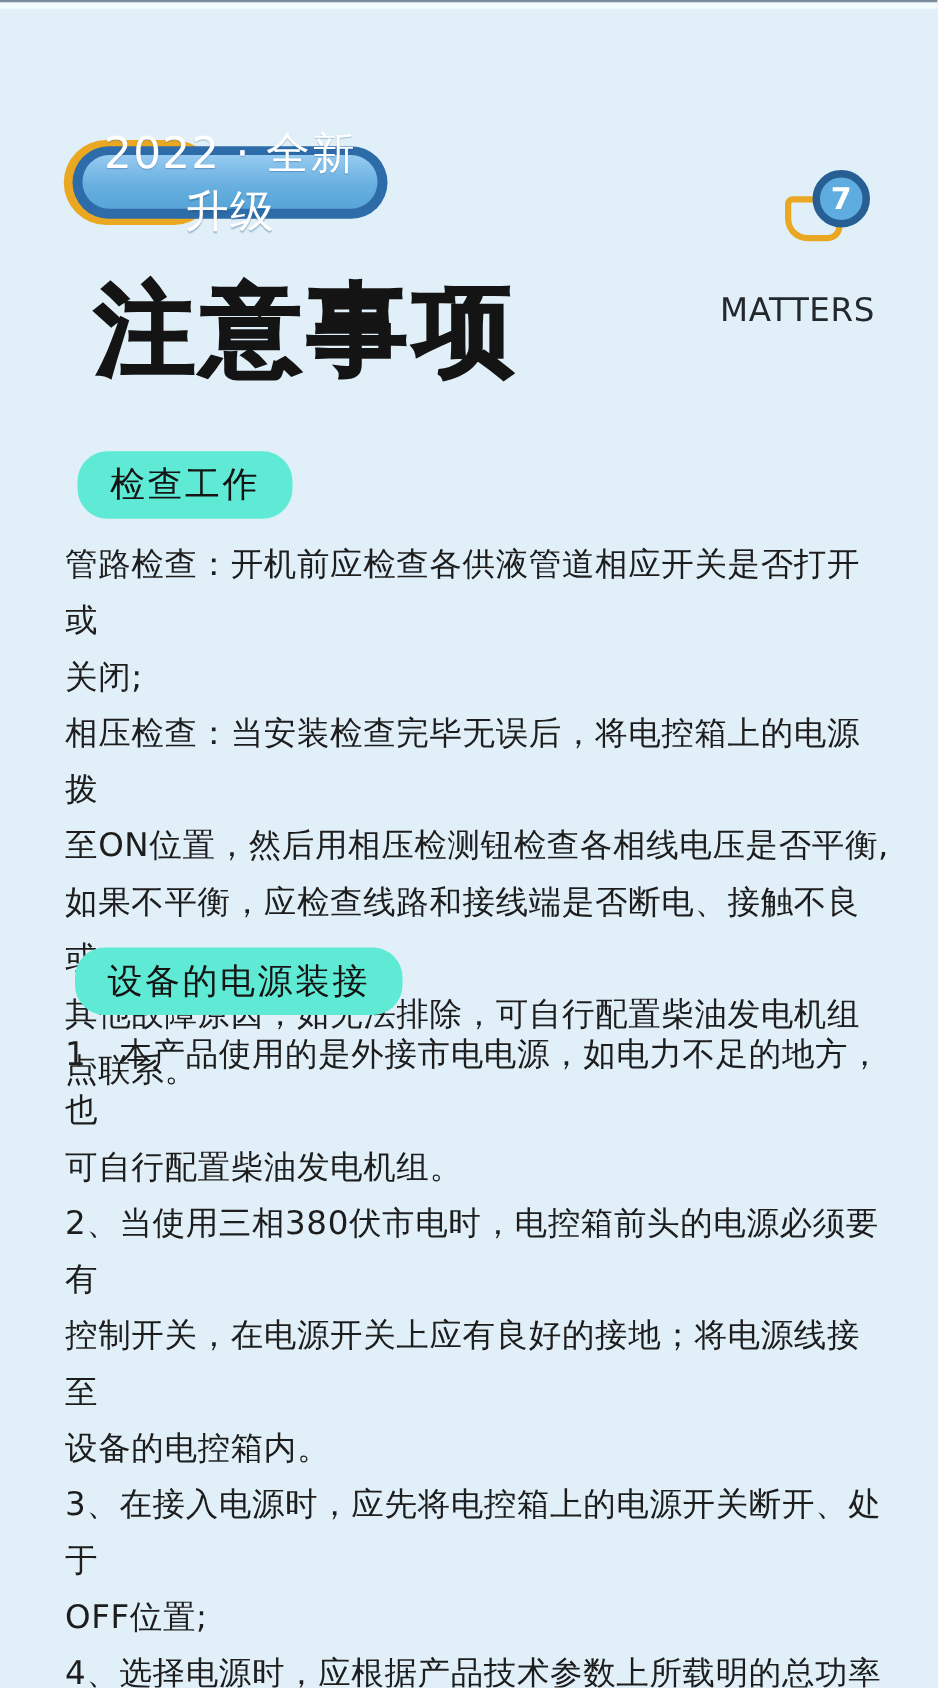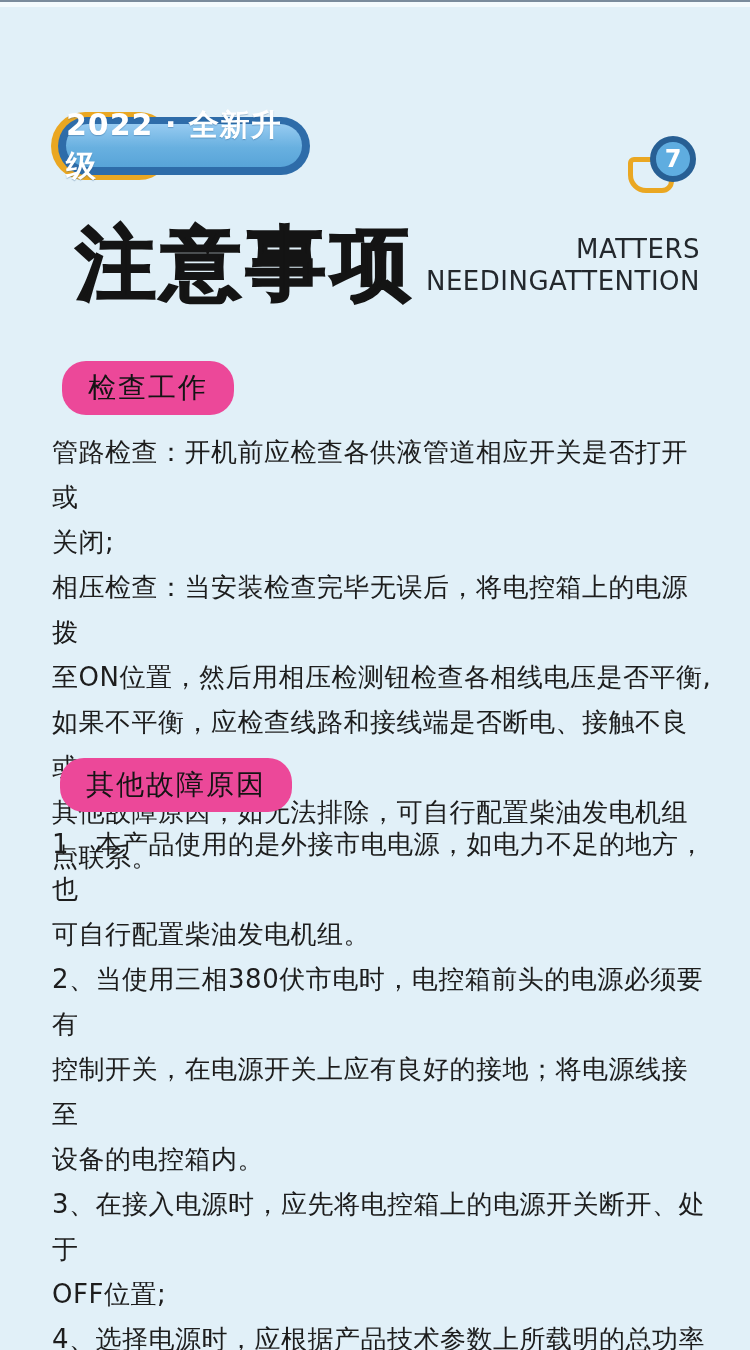--- a/index.html
+++ b/index.html
@@ -18,22 +18,23 @@
   .badge-yellow {
     position:absolute; left:-7px; top:-5px; width:122px; height:68px;
     background:#eaa722; border-radius:34px;
   }
   .badge-dark { position:absolute; left:0; top:0; right:0; bottom:0; background:#2e6ca9; border-radius:29px; }
   .badge-inner {
     position:absolute; left:8px; top:7px; right:8px; bottom:8px;
     background:linear-gradient(180deg,#97cbf1 0%,#68b0e0 55%,#58a4d8 100%);
     border-radius:22px;
     display:flex; align-items:center; justify-content:center;
-    color:#ffffff; font-size:30px; font-weight:bold; letter-spacing:1px;
+    color:#ffffff; font-size:35px; font-weight:normal; letter-spacing:1px;
     text-shadow:0 1px 1px rgba(30,80,130,.35);
+    text-align:center;
   }
 
   
   .bubble-outline {
     position:absolute; left:628px; top:157px; width:46px; height:36px;
     border:5px solid #eaa722; border-radius:6px 2px 12px 18px;
     box-sizing:border-box; background:transparent;
   }
   .page-circle {
     position:absolute; left:650px; top:136px; width:46px; height:46px;
@@ -54,21 +55,21 @@
   }
   .title-en {
     position:absolute; right:50px; top:233px;
     text-align:right; font-size:26px; line-height:32px;
     font-weight:500; color:#23282d; letter-spacing:0.5px;margin-left:46px;
   }
 
   
   .section-pill {
     position:absolute;
-    background:#ec4899; border-radius:24px;
+    background:#5eead4; border-radius:24px;
     color:#141414; font-size:28px; font-weight:500; letter-spacing:2px;
     padding:8px 26px; white-space:nowrap;
   }
   .pill-1 { left:62px; top:361px; }
   .pill-2 { left:60px; top:758px; }
 
   
   .body-text {
     position:absolute; left:52px; width:660px;
     font-size:26px; line-height:45px; letter-spacing:0.5px;
@@ -88,33 +89,32 @@
   <div class="badge-dark"></div>
   <div class="badge-inner">2022 · 全新升级</div>
 </div>
 
 <div class="bubble-outline"></div>
 <div class="page-circle">7</div>
 
 <div class="title-cn">注意事项</div>
 <div class="title-en">
   <div>MATTERS</div>
-  <div>NEEDINGATTENTION</div>
 </div>
 
 <div class="section-pill pill-1">检查工作</div>
 <div class="body-text para-1">管路检查：开机前应检查各供液管道相应开关是否打开或
 关闭;
 相压检查：当安装检查完毕无误后，将电控箱上的电源拨
 至ON位置，然后用相压检测钮检查各相线电压是否平衡,
 如果不平衡，应检查线路和接线端是否断电、接触不良或
 其他故障原因，如无法排除，可自行配置柴油发电机组
 点联系。</div>
 
-<div class="section-pill pill-2">其他故障原因</div>
+<div class="section-pill pill-2">设备的电源装接</div>
 <div class="body-text para-2">1、本产品使用的是外接市电电源，如电力不足的地方，也
 可自行配置柴油发电机组。
 2、当使用三相380伏市电时，电控箱前头的电源必须要有
 控制开关，在电源开关上应有良好的接地；将电源线接至
 设备的电控箱内。
 3、在接入电源时，应先将电控箱上的电源开关断开、处于
 OFF位置;
 4、选择电源时，应根据产品技术参数上所载明的总功率而
 确定使用线径，以确保有足够的电过流量；</div>
 

